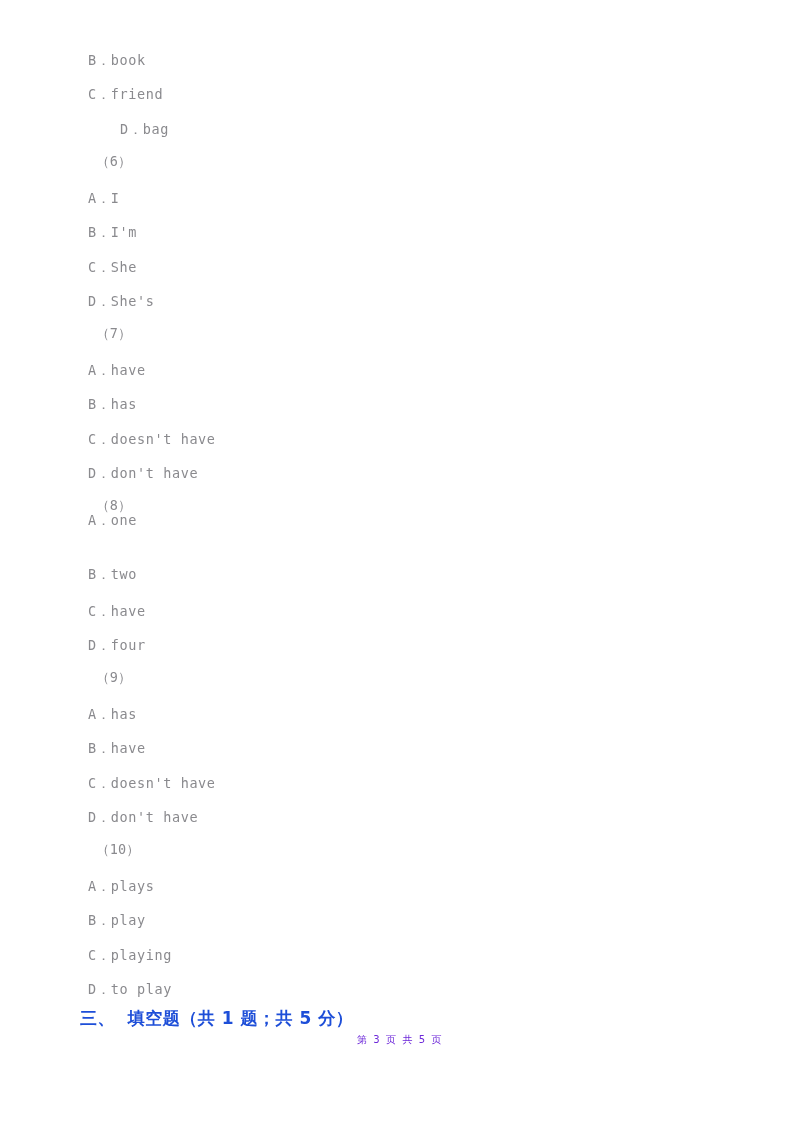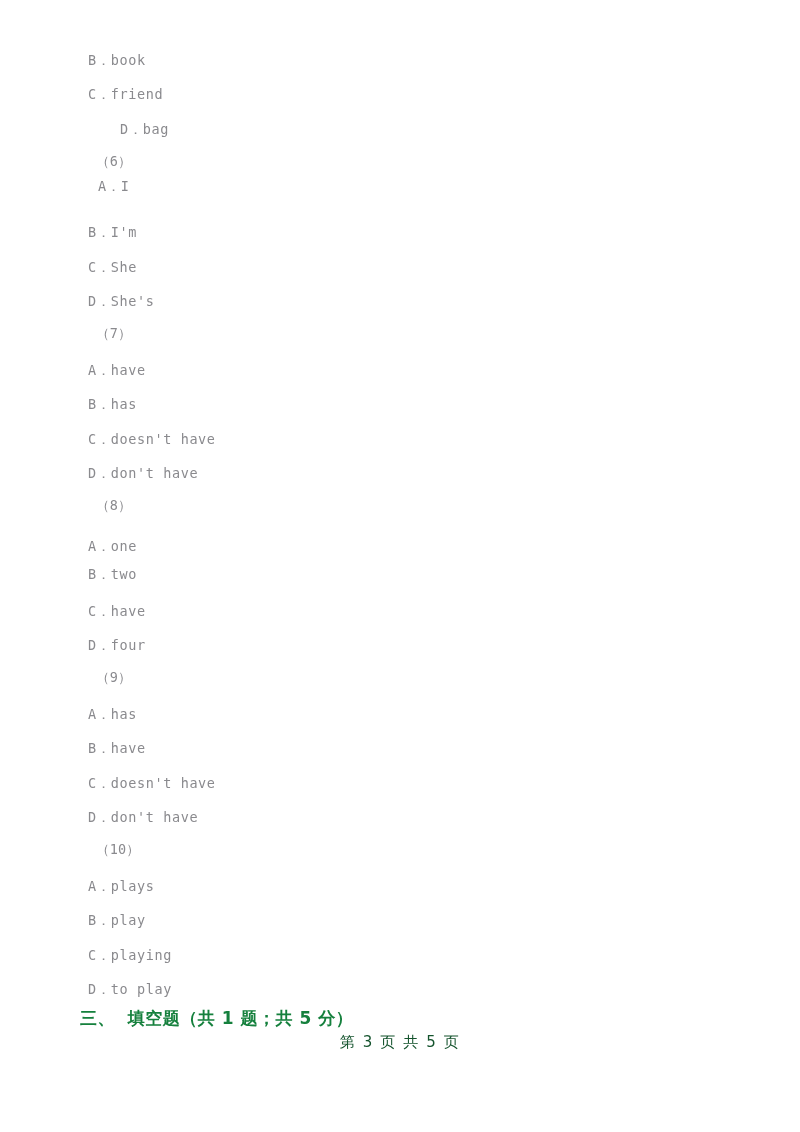--- a/index.html
+++ b/index.html
@@ -34,65 +34,65 @@
     left: 96px;
     color: #8a8a8e;
     letter-spacing: 0.2px;
   }
 
   
   .section-heading {
     position: absolute;
     left: 80px;
     top: 1010px;
-    color: #15803d;
+    color: #1d4ed8;
     font-family: "DejaVu Sans", "Liberation Sans", sans-serif;
     font-size: 17px;
     font-weight: bold;
     letter-spacing: 0.5px;
     white-space: pre;
     line-height: 1;
   }
 
   
   .footer {
     position: absolute;
     left: 0;
     top: 1035px;
     width: 800px;
     text-align: center;
-    color: #14532d;
+    color: #6d28d9;
     font-family: "DejaVu Sans", "Liberation Sans", sans-serif;
-    font-size: 15px;
+    font-size: 10px;
     letter-spacing: 1.6px;
     white-space: pre;
     line-height: 1;
   }
 </style>
 </head>
 <body>
 
 <div class="page">
 
   <div id="body-lines">
       <div class="line opt" style="top: 54px;">B．book</div>
       <div class="line opt" style="top: 88px;">C．friend</div>
       <div class="line opt" style="top: 123px; margin-left: 32px;">D．bag</div>
       <div class="line qnum" style="top: 155px;">（6）</div>
-      <div class="line opt" style="top: 180px; margin-left: 10px;">A．I</div>
+      <div class="line opt" style="top: 192px;">A．I</div>
       <div class="line opt" style="top: 226px;">B．I'm</div>
       <div class="line opt" style="top: 261px;">C．She</div>
       <div class="line opt" style="top: 295px;">D．She's</div>
       <div class="line qnum" style="top: 327px;">（7）</div>
       <div class="line opt" style="top: 364px;">A．have</div>
       <div class="line opt" style="top: 398px;">B．has</div>
       <div class="line opt" style="top: 433px;">C．doesn't have</div>
       <div class="line opt" style="top: 467px;">D．don't have</div>
       <div class="line qnum" style="top: 499px;">（8）</div>
-      <div class="line opt" style="top: 540px;">A．one</div>
+      <div class="line opt" style="top: 514px;">A．one</div>
       <div class="line opt" style="top: 568px;">B．two</div>
       <div class="line opt" style="top: 605px;">C．have</div>
       <div class="line opt" style="top: 639px;">D．four</div>
       <div class="line qnum" style="top: 671px;">（9）</div>
       <div class="line opt" style="top: 708px;">A．has</div>
       <div class="line opt" style="top: 742px;">B．have</div>
       <div class="line opt" style="top: 777px;">C．doesn't have</div>
       <div class="line opt" style="top: 811px;">D．don't have</div>
       <div class="line qnum" style="top: 843px;">（10）</div>
       <div class="line opt" style="top: 880px;">A．plays</div>

